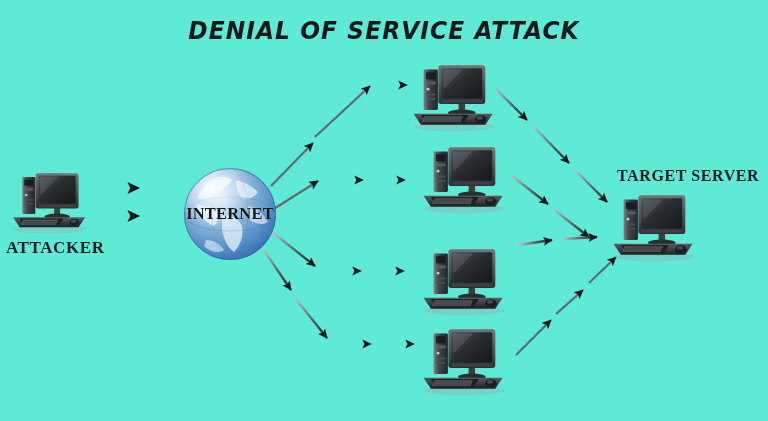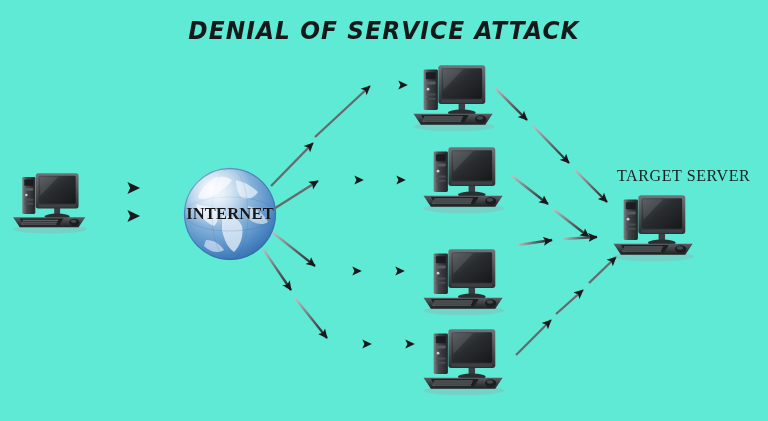--- a/index.html
+++ b/index.html
@@ -31,21 +31,21 @@
     letter-spacing: 1.2px;
     color: #16181a;
     transform: scaleX(0.93);
     white-space: nowrap;
   }
 
   
   .node-label {
     position: absolute;
     font-family: "Liberation Serif", "DejaVu Serif", serif;
-    font-weight: normal;
+    font-weight: bold;
     color: #1b1d1f;
     white-space: nowrap;
     letter-spacing: 0.6px;
   }
   #label-attacker { left: 6px;  top: 238px; font-size: 17px; }
   #label-zombies  { left: 432px; top: 395px; font-size: 17px; }
   #label-target   { left: 617px; top: 167px; font-size: 16px; }
 
   
   svg.canvas {
@@ -243,15 +243,16 @@
     <use href="#pcIcon" x="408" y="62" width="92" height="72"></use>
     <use href="#pcIcon" x="418" y="144" width="92" height="72"></use>
     <use href="#pcIcon" x="418" y="246" width="92" height="72"></use>
     <use href="#pcIcon" x="418" y="326" width="92" height="72"></use>
 
     <use href="#pcIcon" x="608" y="192" width="92" height="72"></use>
   </svg>
 
   <div class="internet-word">INTERNET</div>
 
+  <div class="node-label" id="label-attacker">ATTACKER</div>
   <div class="node-label" id="label-target">TARGET SERVER</div>
 
 </div>
 
 </body></html>

